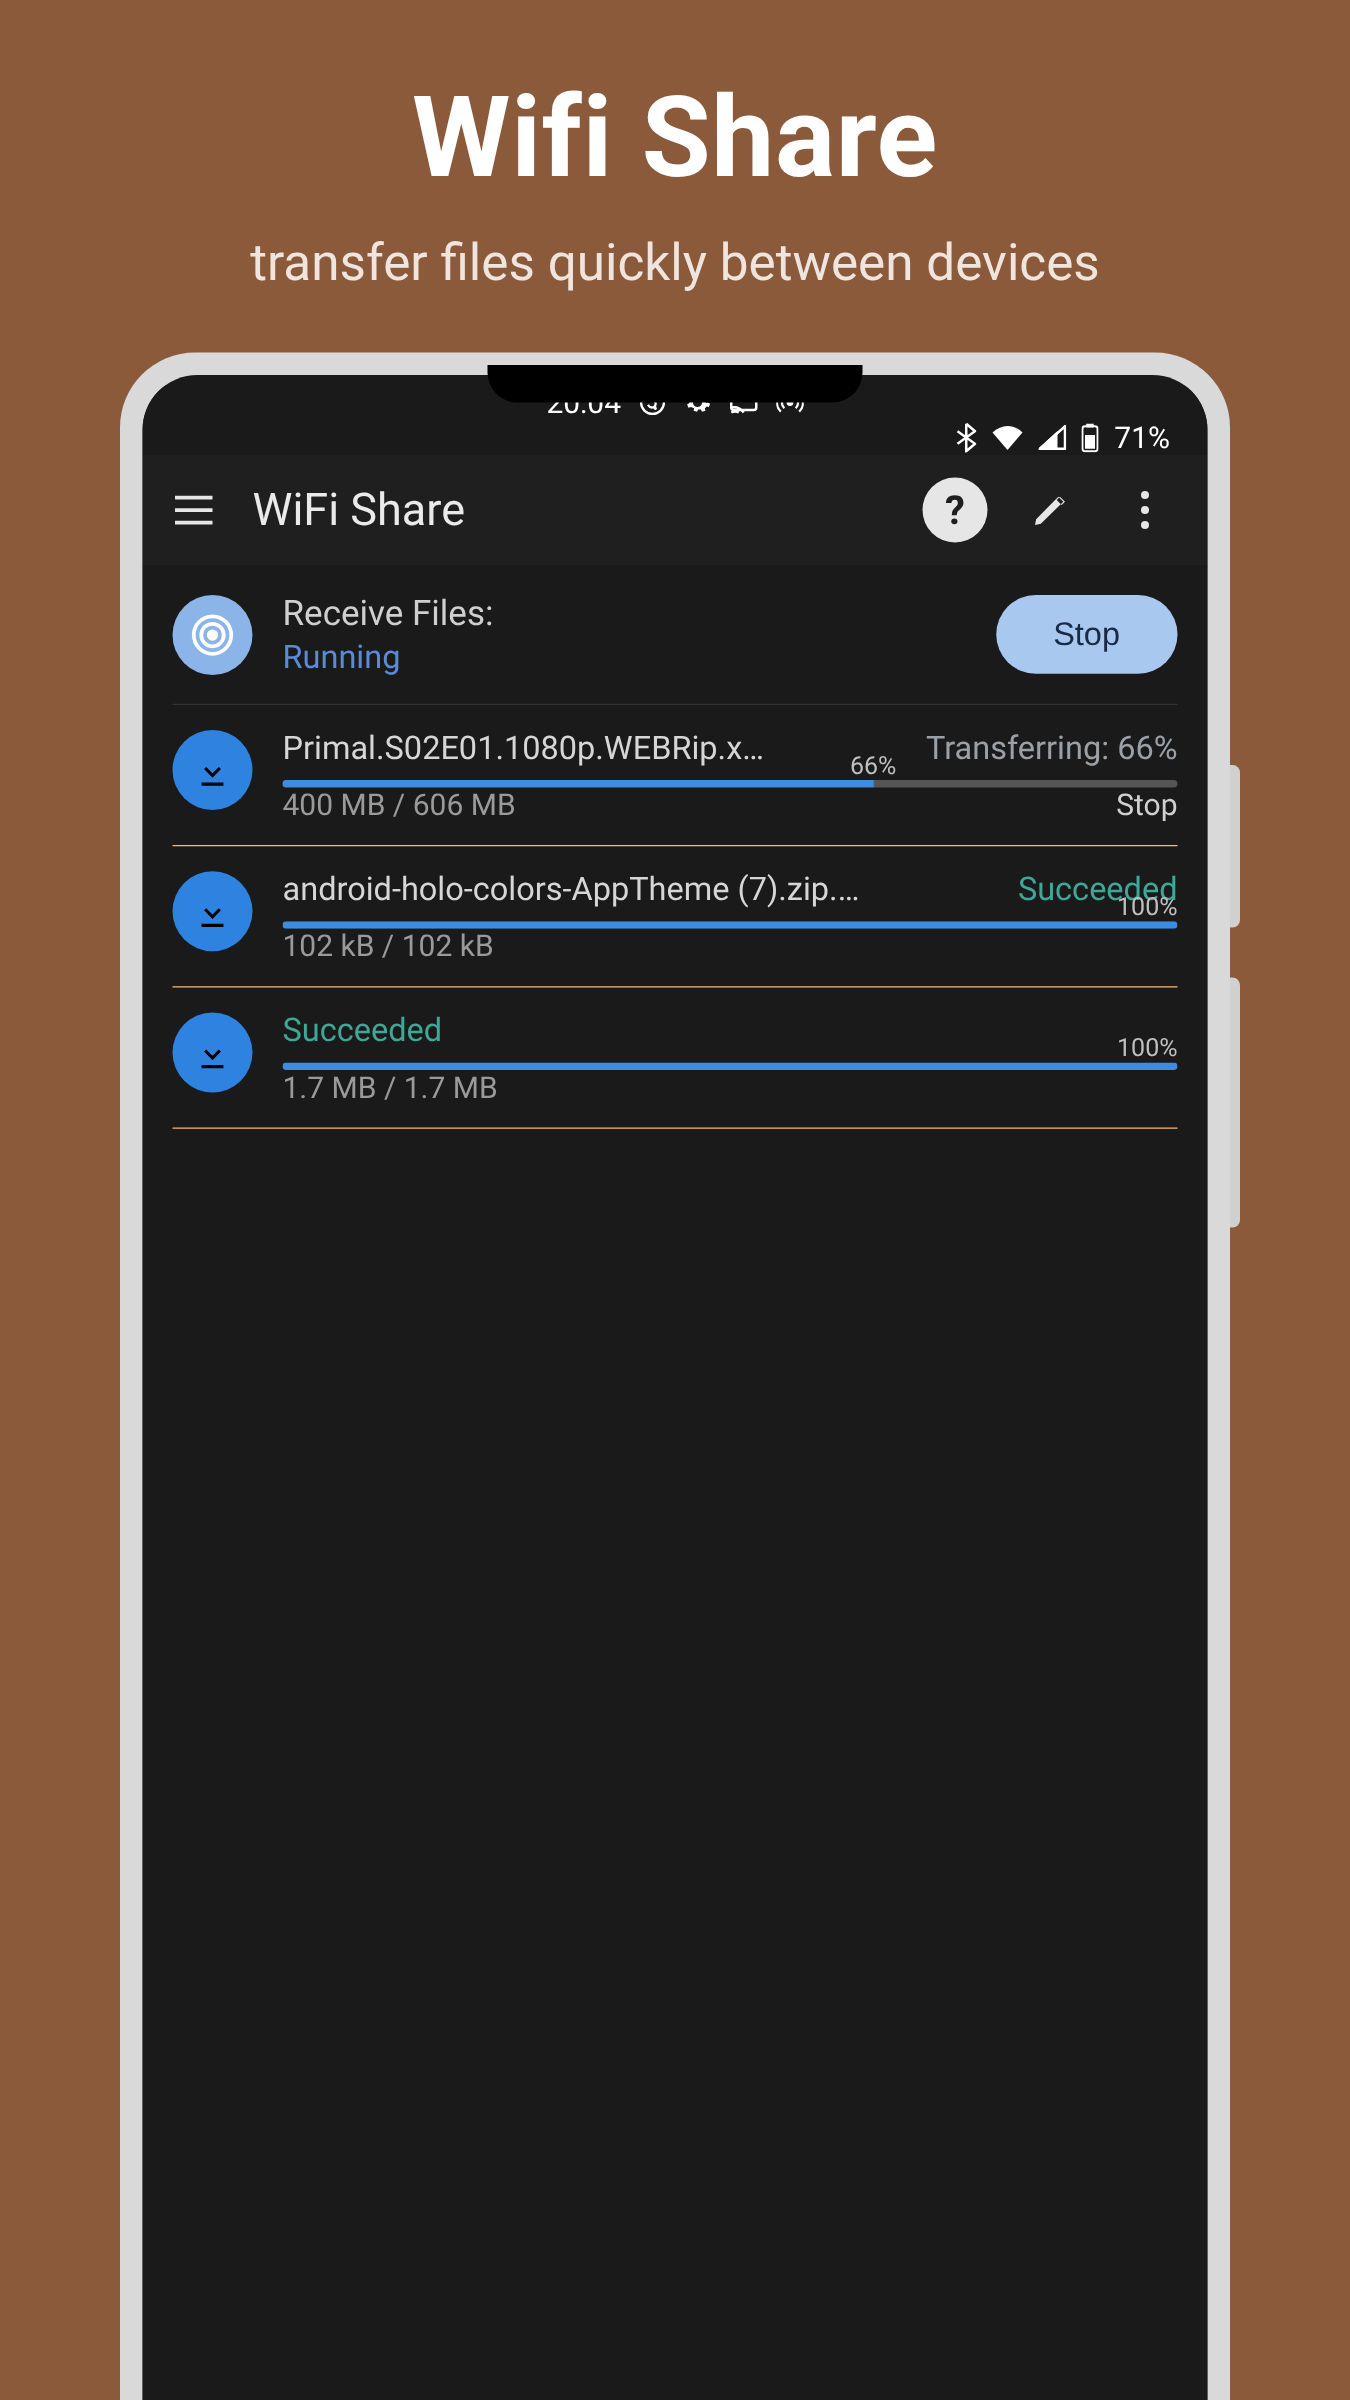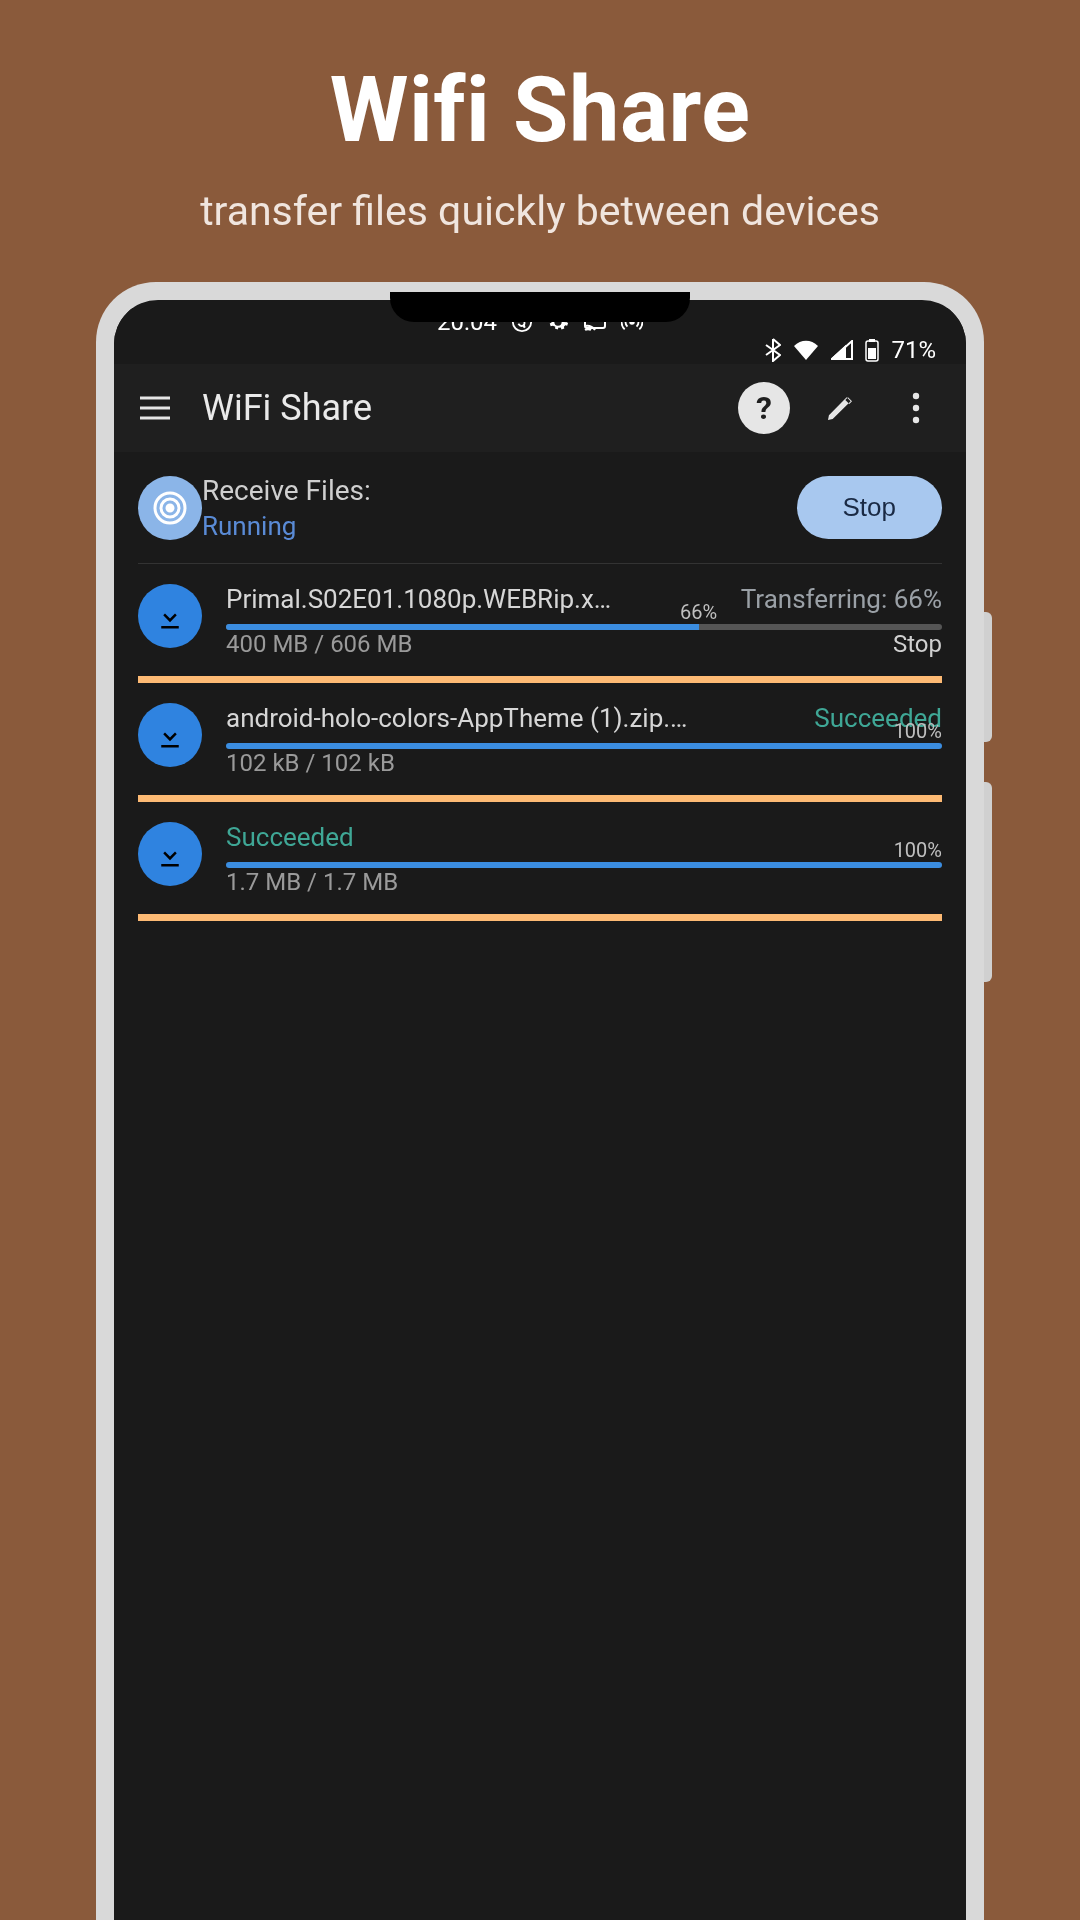--- a/index.html
+++ b/index.html
@@ -68,41 +68,41 @@
       padding: 0 24px; background: #1f1f1f;
     }
     .app-title { font-size: 36px; color: #eaeaea; margin-left: 30px; flex: 1; }
     .ab-btn { width: 52px; height: 52px; display: inline-flex; align-items: center; justify-content: center; margin-left: 24px; }
     .ab-btn.help { background: #e6e6e6; border-radius: 50%; }
     .ab-btn.help span { color: #1f1f1f; font-size: 32px; font-weight: 700; }
 
     .content { flex: 1; background: #1a1a1a; padding: 22px 24px 0 24px; }
 
     .header-row {
-      display: flex; align-items: center; 
+      display: flex; align-items: center; gap: 24px;
       padding-bottom: 22px; border-bottom: 1px solid #333;
     }
     .circle-icn {
       width: 64px; height: 64px; border-radius: 50%;
       display: flex; align-items: center; justify-content: center;
       flex-shrink: 0;
     }
     .circle-icn.light { background: #8bb5e8; }
     .circle-icn.blue  { background: #2f83e0; }
     .hr-text { flex: 1; }
     .hr-label { color: #cfcfcf; font-size: 28px; }
     .hr-status { color: #5a8bd6; font-weight: 400; font-size: 26px; margin-top: 4px; }
     .stop-pill {
       background: #a8c8ef; color: #1a2a44; border: none;
       border-radius: 40px; padding: 16px 46px; font-size: 26px; font-weight: 500;
     }
 
     .row {
       display: flex; gap: 24px; padding: 20px 0 18px 0;
-      border-bottom: 7px solid #fdba74;
+      border-bottom: 1px solid #fdba74;
     }
     .row-body { flex: 1; min-width: 0; }
     .row-top { display: flex; gap: 10px; align-items: baseline; }
     .fname {
       color: #d6d6d6; font-size: 26px;
       white-space: nowrap; overflow: hidden; text-overflow: ellipsis;
       flex: 1; min-width: 0;
     }
     .state { font-size: 26px; white-space: nowrap; }
     .state.transfer { color: #9aa0a6; }
@@ -256,21 +256,21 @@
     </div>
   </div>
           <div class="row">
     <div class="circle-icn blue">
       <svg width="30" height="30" viewBox="0 0 24 24" fill="#000">
                 <path d="M12 3v11l-4-4-1.4 1.4L12 17l5.4-5.6L16 10l-4 4V3h0zM5 20h14v2H5z"></path>
               </svg>
     </div>
     <div class="row-body">
       <div class="row-top">
-        <div class="fname">android-holo-colors-AppTheme (1).zip.…</div>
+        <div class="fname">android-holo-colors-AppTheme (7).zip.…</div>
         <div class="state success">Succeeded</div>
       </div>
       <div class="bar-wrap">
         <div class="bar">
           <div class="bar-fill" style="width:100%"></div>
         </div>
         <div class="bar-pct right" style="">100%</div>
       </div>
       <div class="row-bottom">
         <span>102 kB / 102 kB</span>

